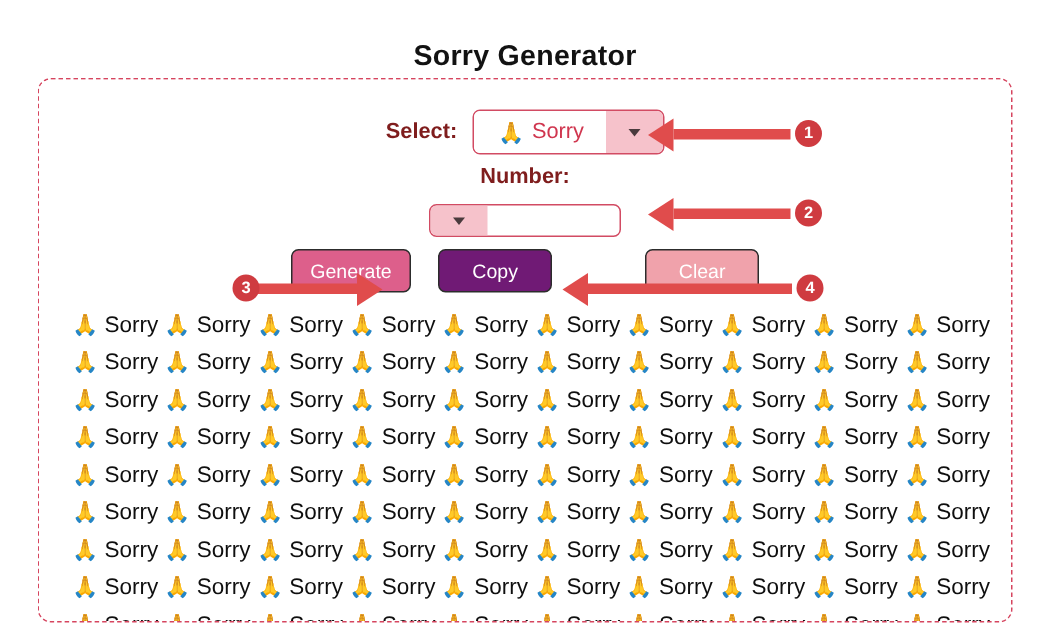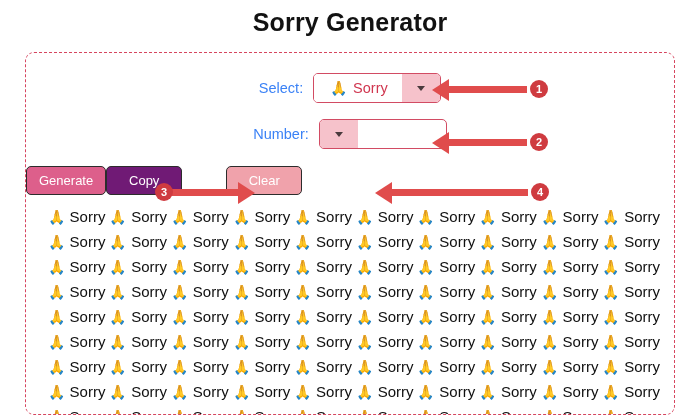--- a/index.html
+++ b/index.html
@@ -12,25 +12,25 @@
     height: 417px;
     overflow: hidden;
     font-family: "Liberation Sans", sans-serif;
     color: #1b1b1b;
     position: relative;
   }
 
   
   .page-title {
     text-align: center;
-    font-size: 25px;
+    font-size: 19px;
     font-weight: bold;
     color: #121212;
     letter-spacing: 0.2px;
-    margin: 0;
+    margin: 16px;
     padding-top: 9px;
     height: 26px;
     line-height: 26px;
   }
 
   
   .dashed-panel {
     position: absolute;
     left: 25px;
     top: 52px;
@@ -45,26 +45,26 @@
 
   
   .form-row {
     display: flex;
     align-items: center;
     justify-content: center;
     gap: 10px;
     height: 48px;
   }
   .row-select { margin-top: 11px; }
-  .row-number { margin-top: -2px; }
+  .row-number { margin-top: -2px; flex-direction: column; }
 
   .field-label {
     font-size: 14.5px;
-    color: #3b82f6;
-    font-weight: normal;
+    color: #7f1d1d;
+    font-weight: bold;
     white-space: nowrap;
   }
 
   .select-box {
     display: flex;
     align-items: stretch;
     width: 128px;
     height: 30px;
     border: 1.4px solid #d24b63;
     border-radius: 5px;
@@ -97,21 +97,23 @@
   .chev {
     width: 0; height: 0;
     border-left: 4.5px solid transparent;
     border-right: 4.5px solid transparent;
     border-top: 5px solid #4a3a3d;
   }
 
   
   .btn-row {
     display: flex;
-    align-items: center;
+    justify-content: center;
+    align-items: center;
+    gap: 18px;
     margin-top: 5px;
     height: 34px;
   }
   .btn {
     border: 1.6px solid #2c2c2c;
     border-radius: 5px;
     height: 29px;
     min-width: 76px;
     padding: 0 12px;
     font-size: 13px;

